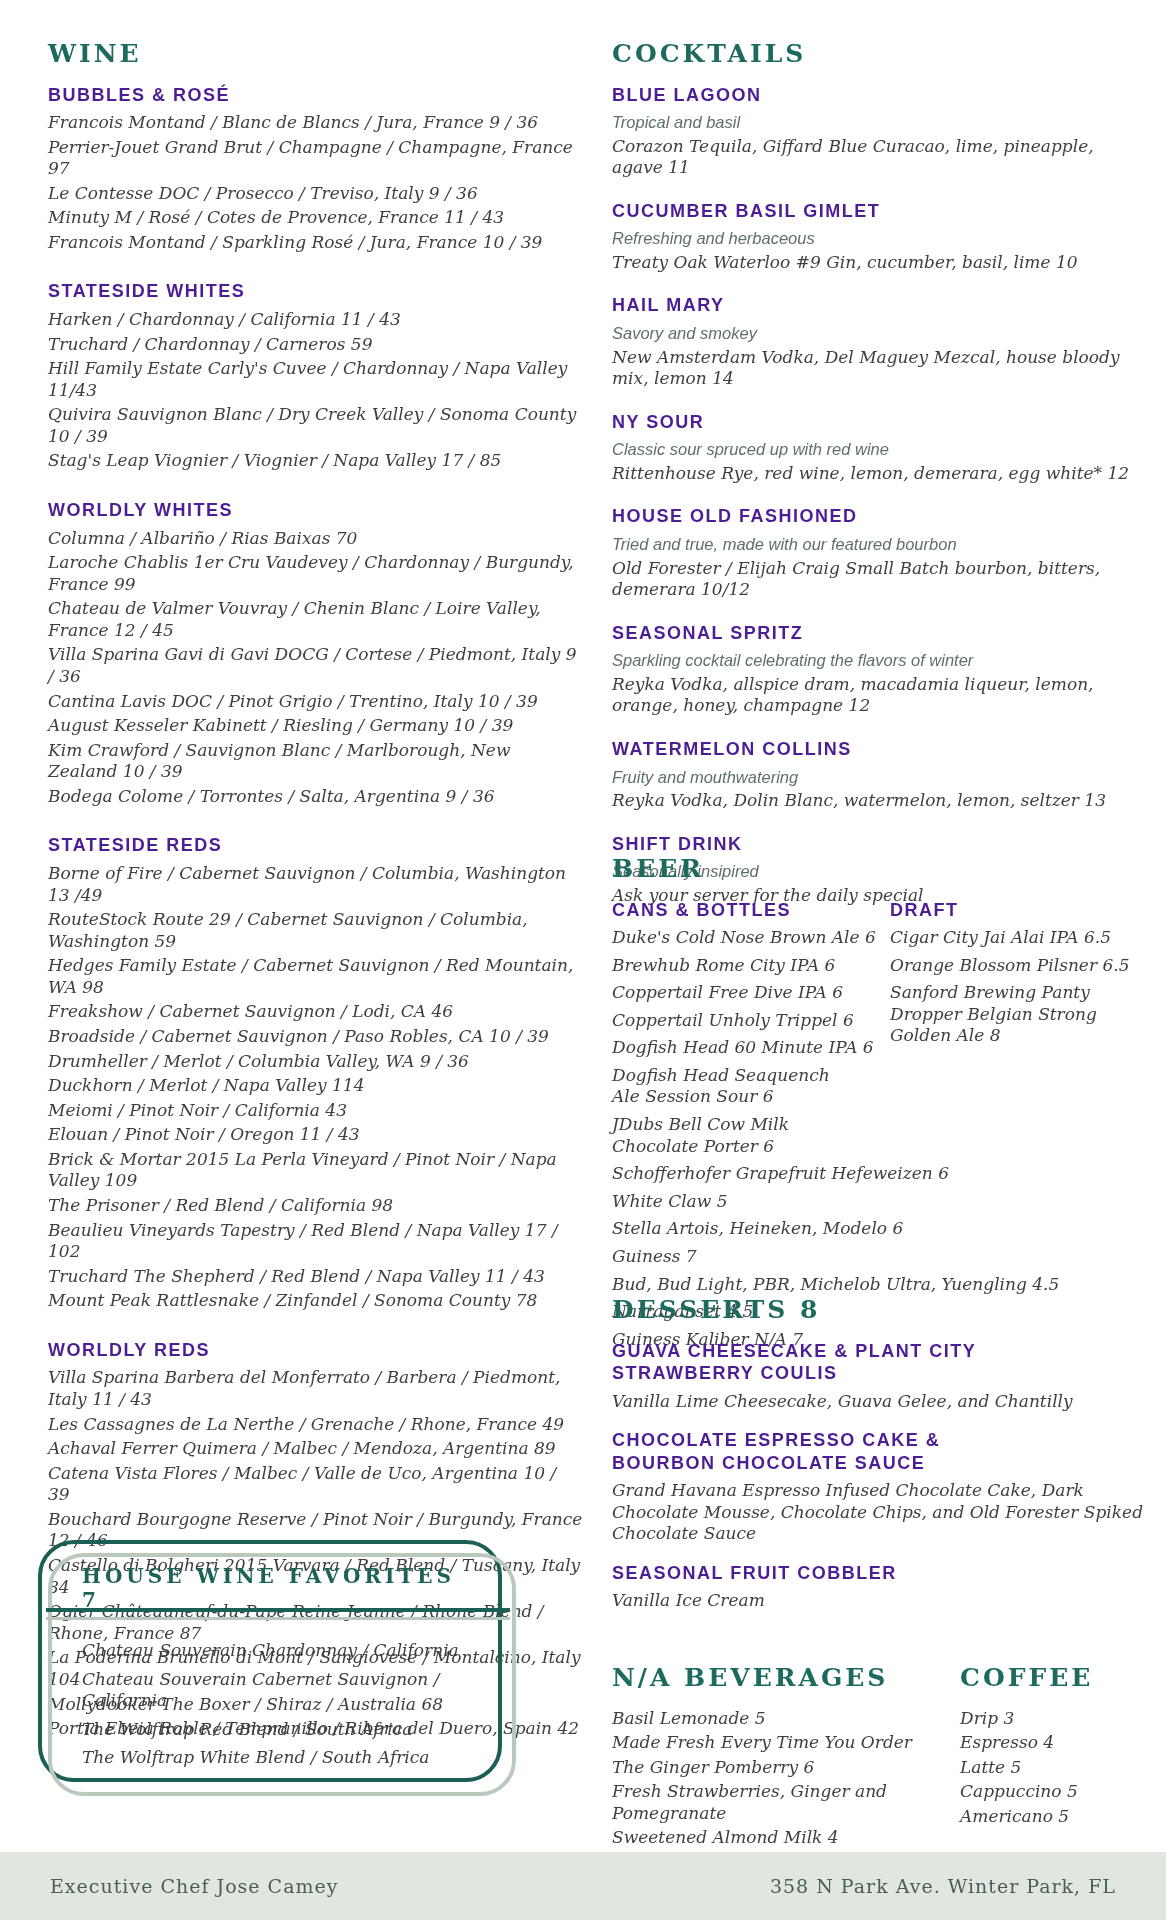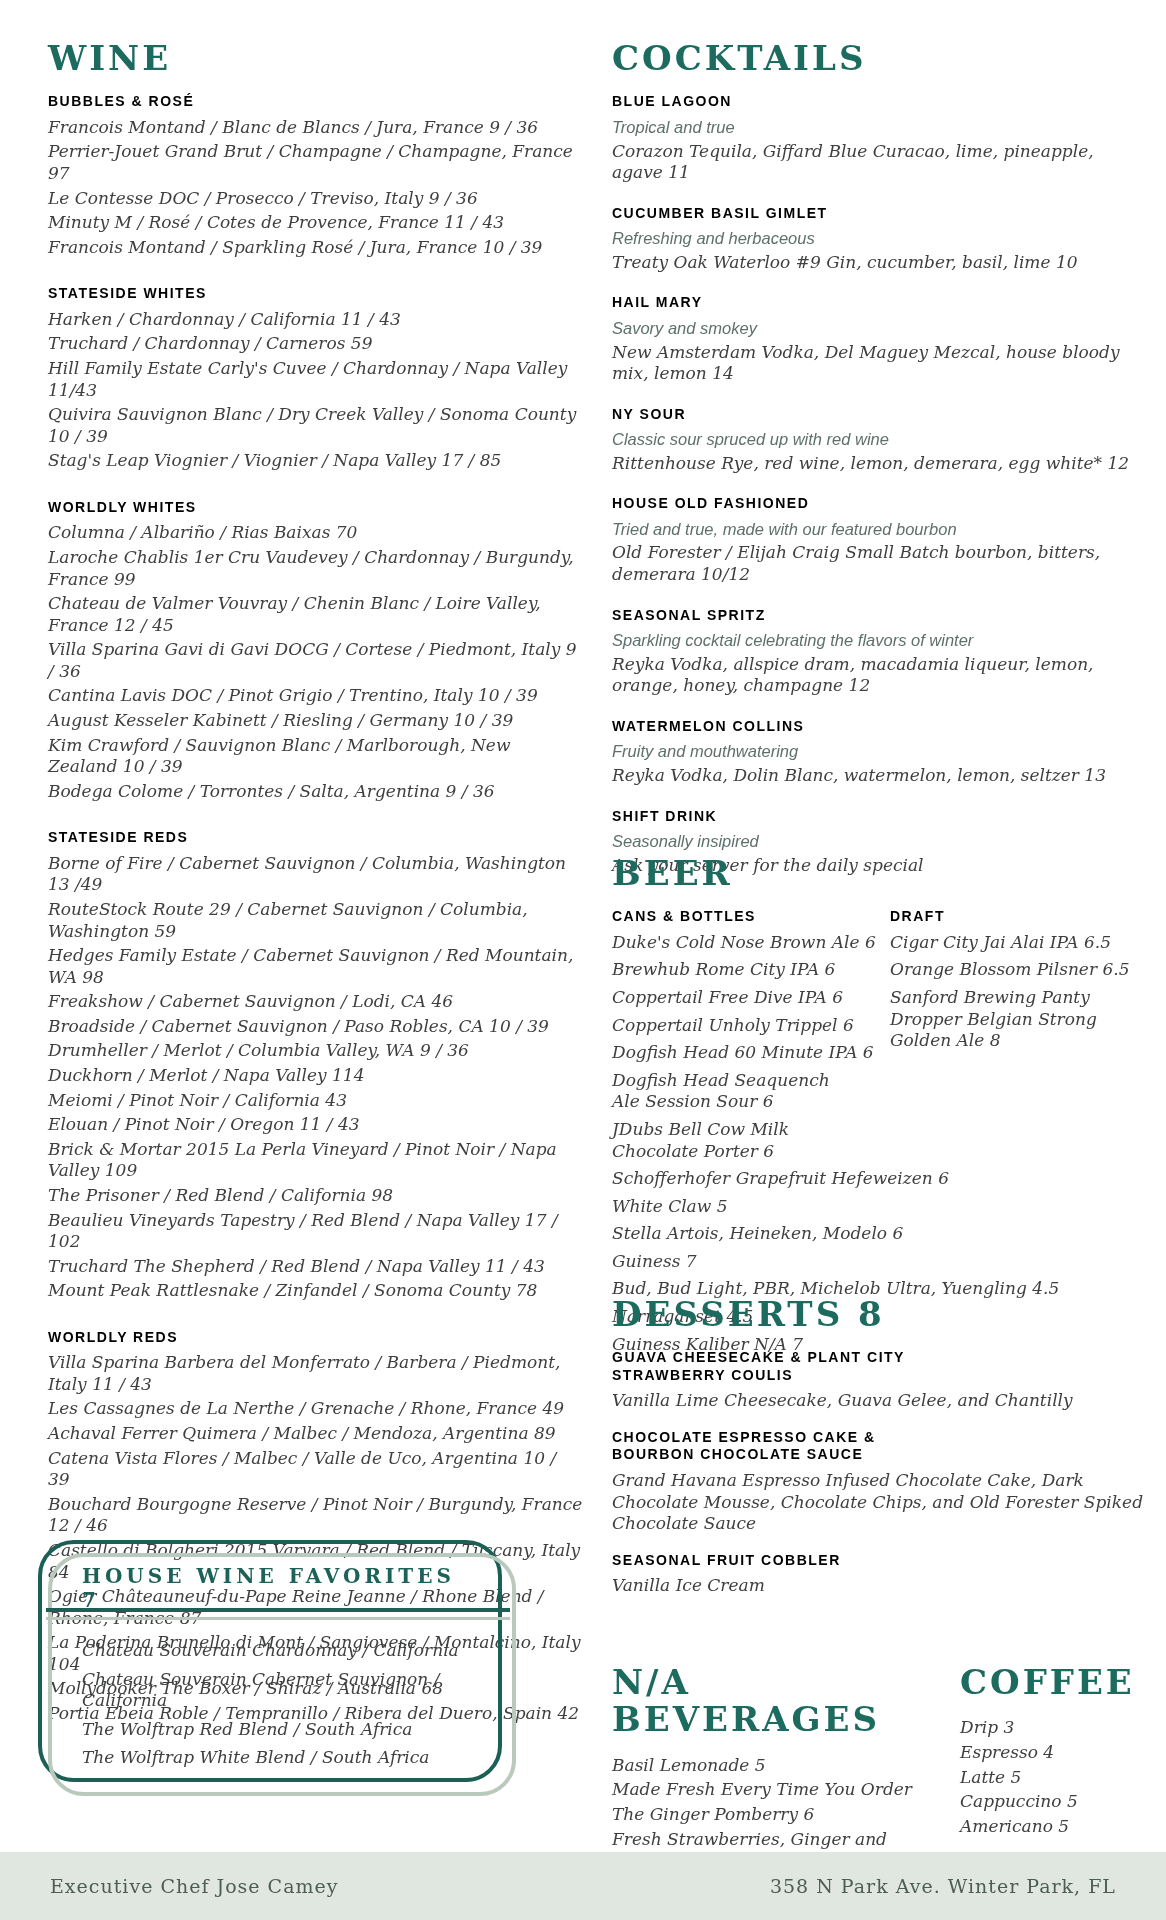--- a/index.html
+++ b/index.html
@@ -1,24 +1,24 @@
 <!DOCTYPE html>
 <html><head>
 <meta charset="utf-8">
 <style>
   html,body{margin:0;padding:0;background:#ffffff;}
   .page{position:relative;width:1166px;height:1920px;background:#ffffff;overflow:hidden;
         font-family:"DejaVu Serif",serif;}
   .col-left{position:absolute;left:48px;top:40px;width:535px;}
   .col-right{position:absolute;left:612px;top:40px;width:532px;}
 
-  .big-title{font-family:"DejaVu Serif",serif;font-weight:700;font-size:34px;
+  .big-title{font-family:"DejaVu Serif",serif;font-weight:700;font-size:25px;
              color:#1d6a5e;letter-spacing:3px;margin:0 0 16px 0;line-height:1.1;}
-  .section-header{font-family:"Liberation Sans",sans-serif;font-weight:700;font-size:14px;
-                  color:#000000;letter-spacing:1.5px;margin:0 0 6px 0;line-height:1.25;}
+  .section-header{font-family:"Liberation Sans",sans-serif;font-weight:700;font-size:18px;
+                  color:#4c1d95;letter-spacing:1.5px;margin:0 0 6px 0;line-height:1.25;}
   .item{font-family:"DejaVu Serif",serif;font-style:italic;font-size:17px;color:#3e3f3f;
         margin:0 0 3px 0;line-height:1.27;}
   .desc{font-family:"Liberation Sans",sans-serif;font-style:italic;font-size:16.5px;
         color:#5e706c;margin:0 0 3px 0;line-height:1.25;}
   .pre{white-space:pre-line;}
 
   .wine-section{margin-bottom:27px;}
   .cocktail{margin-bottom:21px;}
 
   .beer-block{position:absolute;left:0;top:815px;width:532px;}
@@ -131,21 +131,21 @@
           <p class="item">The Wolftrap White Blend / South Africa</p>
         </div>
     </div>
   </div>
 
   <div class="col-right">
     <h1 class="big-title">COCKTAILS</h1>
     <div>
         <div class="cocktail">
           <h3 class="section-header">BLUE LAGOON</h3>
-          <p class="desc">Tropical and true</p>
+          <p class="desc">Tropical and basil</p>
           <p class="item">Corazon Tequila, Giffard Blue Curacao, lime, pineapple, agave 11</p>
         </div>
         <div class="cocktail">
           <h3 class="section-header">CUCUMBER BASIL GIMLET</h3>
           <p class="desc">Refreshing and herbaceous</p>
           <p class="item">Treaty Oak Waterloo #9 Gin, cucumber, basil, lime 10</p>
         </div>
         <div class="cocktail">
           <h3 class="section-header">HAIL MARY</h3>
           <p class="desc">Savory and smokey</p>

